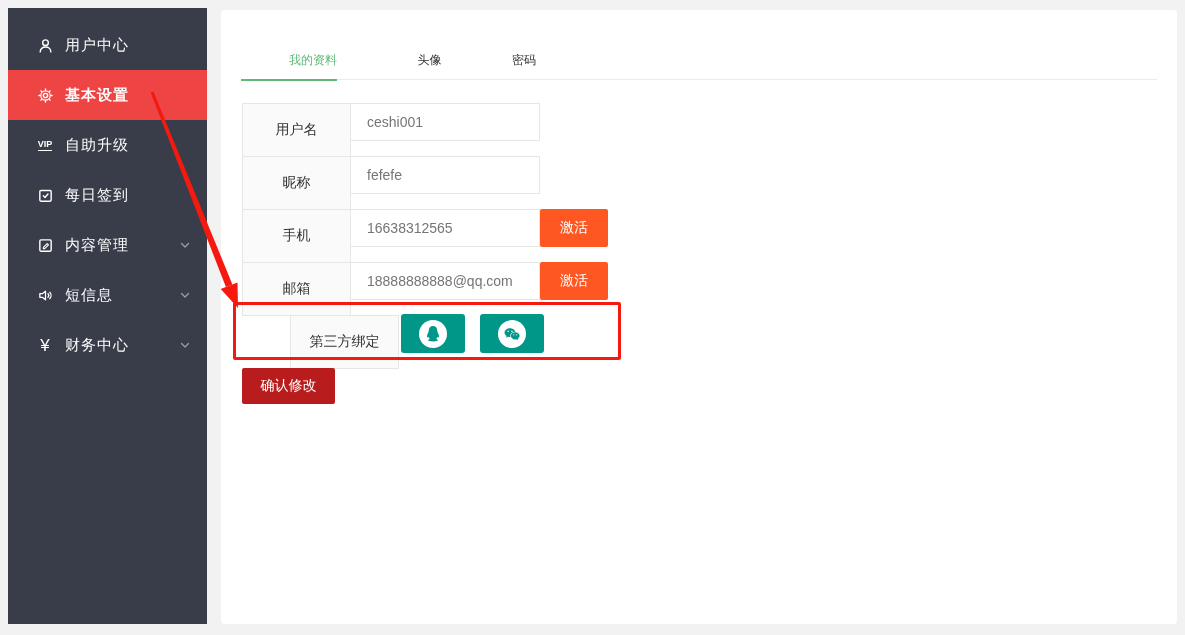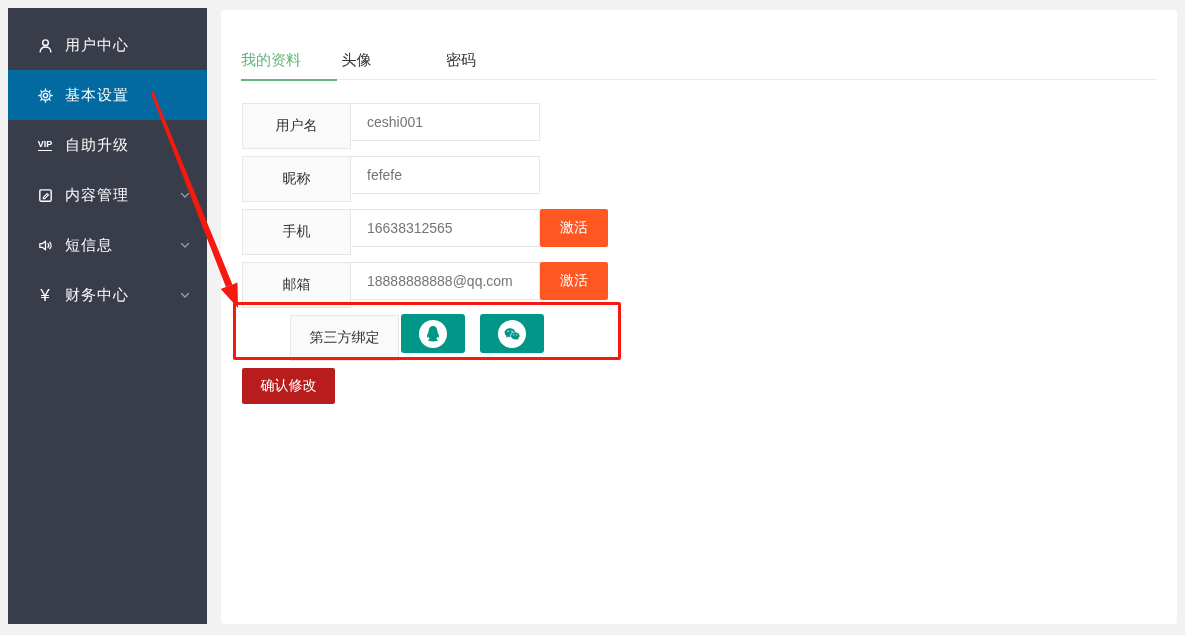--- a/index.html
+++ b/index.html
@@ -14,50 +14,50 @@
   .sidebar {
     position:absolute; left:8px; top:8px; width:199px; height:616px;
     background:#393D49;
   }
   .side-menu { padding-top:12px; }
   .menu-item {
     height:50px; display:flex; align-items:center;
     padding:0 16px 0 27px; color:#fbfbfb; font-size:15px;
     cursor:pointer; position:relative;
   }
-  .menu-item.active { background:#0369a1; }
+  .menu-item.active { background:#ef4444;font-weight:bold; }
   .menu-icon { width:20px; height:18px; display:flex; align-items:center; justify-content:center; margin-right:10px; flex:0 0 20px; }
   .menu-label { white-space:nowrap; letter-spacing:1px; }
   .chevron { margin-left:auto; display:flex; }
   .vip-text { font-size:9px; font-weight:bold; color:#fff; border-bottom:1.6px solid #fff; line-height:11px; letter-spacing:0; }
   .yen-text { font-size:17px; color:#fff; line-height:17px; }
 
   
   .panel {
     position:absolute; left:221px; top:10px; width:956px; height:614px;
     background:#fff; border-radius:4px;
   }
   .tab-header {
     position:absolute; left:20px; right:20px; top:30px; height:40px;
     border-bottom:1px solid #ebebeb; white-space:nowrap;
   }
   .tab {
     position:relative; display:inline-block; height:40px; line-height:40px;
-    text-align:left; font-size:15px; color:#333; cursor:pointer; vertical-align:top;
+    text-align:right; font-size:12px; color:#333; cursor:pointer; vertical-align:top;
   }
   .tab.w1 { width:96px; } .tab.w2 { width:100px; } .tab.w3 { width:90px; }
   .tab.active { color:#5FB878; }
   .tab-underline {
     position:absolute; left:0; right:0; bottom:-1px; height:2px; background:#5FB878;
   }
 
   
   .form-row { position:absolute; display:flex; align-items:flex-start; }
   .label-box {
-    width:109px; height:46px; background:#fafafa; border:1px solid #e6e6e6;
+    width:109px; height:54px; background:#fafafa; border:1px solid #e6e6e6;
     display:flex; align-items:center; justify-content:center;
     font-size:14px; color:#333;
   }
   .text-input {
     width:190px; height:38px; margin-left:-1px; border:1px solid #e6e6e6;
     padding:0 16px; font-size:14px; color:#757575; background:#fff; outline:none;
     font-family:Liberation Sans, sans-serif;
   }
   .activate-btn {
     width:68px; height:38px; background:#FF5722; color:#fff;
@@ -117,20 +117,29 @@
       <span class="menu-label">基本设置</span>
     </div>
 
     <div class="menu-item">
       <span class="menu-icon">
         <span class="vip-text">VIP</span>
       </span>
       <span class="menu-label">自助升级</span>
     </div>
 
+    <div class="menu-item">
+      <span class="menu-icon">
+        <svg width="17" height="17" viewBox="0 0 24 24" fill="none" stroke="#ffffff" stroke-width="2" stroke-linecap="round" stroke-linejoin="round">
+            <rect x="4" y="5" width="16" height="15" rx="1.5"></rect>
+            <path d="M9 12.5l2.3 2.3L15.5 10"></path>
+          </svg>
+      </span>
+      <span class="menu-label">每日签到</span>
+    </div>
 
     <div class="menu-item">
       <span class="menu-icon">
         <svg width="17" height="17" viewBox="0 0 24 24" fill="none" stroke="#ffffff" stroke-width="2" stroke-linecap="round" stroke-linejoin="round">
             <rect x="4" y="4" width="16" height="16" rx="1.5"></rect>
             <path d="M9 14.6l5.3-5.3 1.9 1.9-5.3 5.3H9v-1.9z" stroke-width="1.6"></path>
           </svg>
       </span>
       <span class="menu-label">内容管理</span>
       <span class="chevron">

